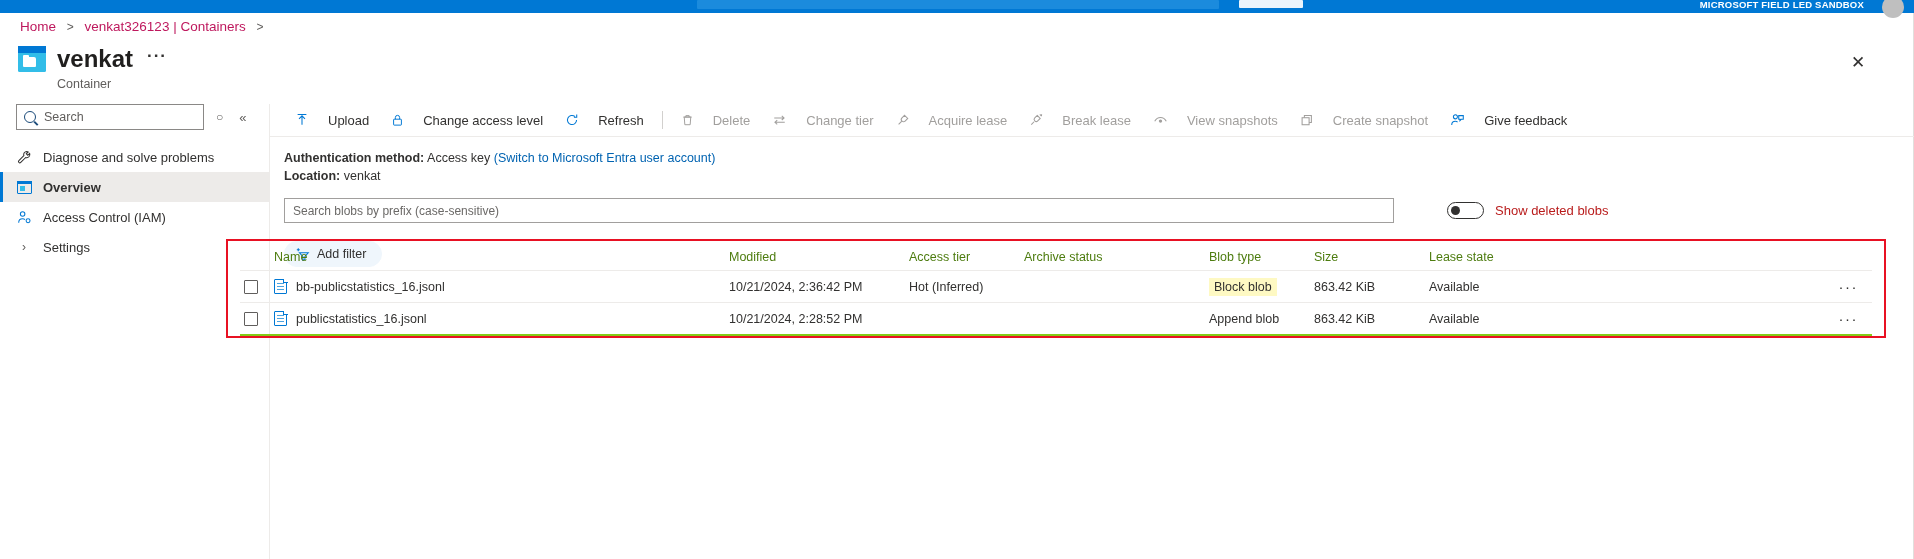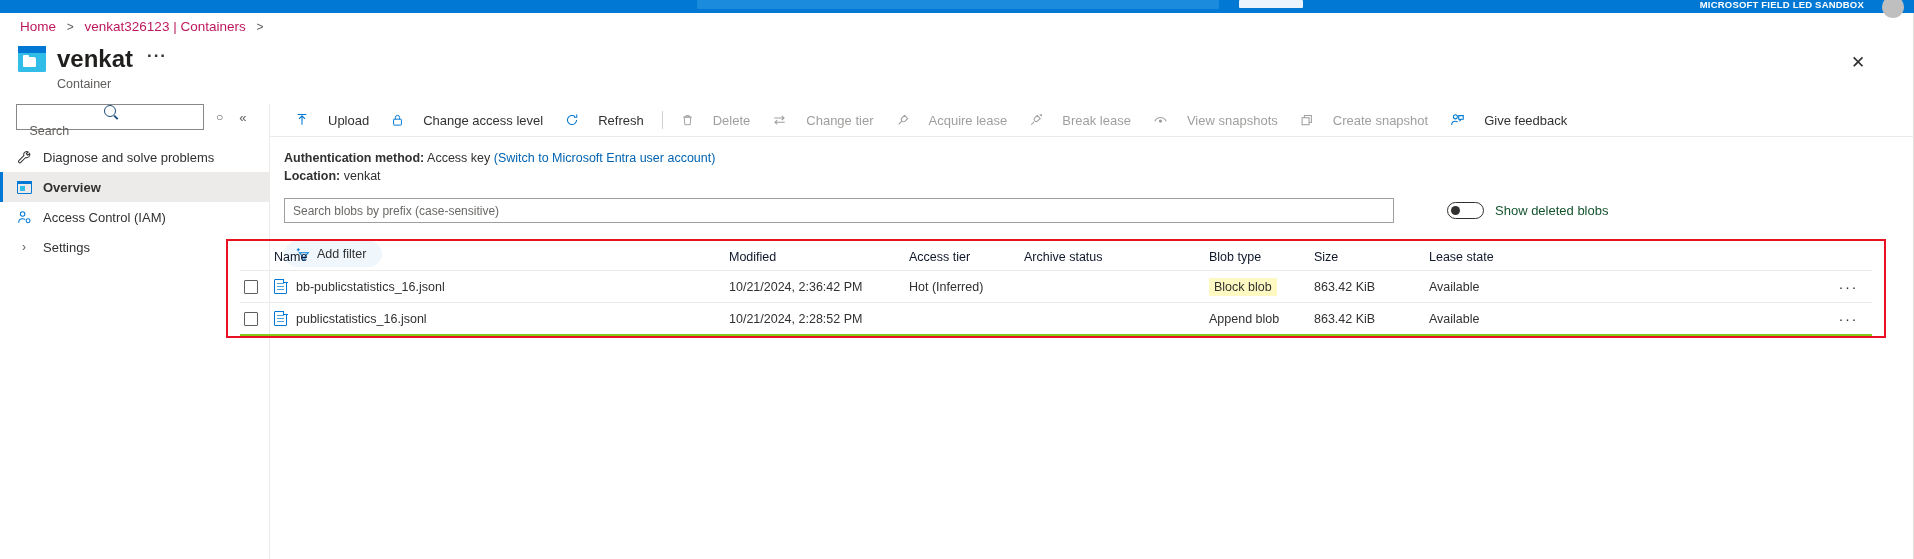--- a/index.html
+++ b/index.html
@@ -67,21 +67,21 @@
     width:26px;height:26px; cursor:pointer; color:#323130;
     display:flex;align-items:center;justify-content:center;font-size:17px;
   }
   .blade-edge { position:absolute; right:0; top:13px; width:1px; height:546px; background:#e1dfdd; }
 
   
   .leftnav { position:absolute; left:0; top:104px; width:270px; }
   .search-wrap { display:flex; align-items:center; padding-left:16px; }
   .nav-search {
     width:188px; height:26px; border:1px solid #8a8886; background:#fff;
-    display:flex; align-items:center; padding:0 7px; gap:6px;flex-direction:column;
+    display:flex; align-items:center; padding:0 7px; gap:6px;
   }
   .nav-search input {
     border:0; outline:0; flex:1; font-size:12.5px; color:#323130;
     font-family:"Liberation Sans", sans-serif; background:transparent;
   }
   .nav-search input::placeholder { color:#605e5c; }
   .mag { width:12px;height:12px;border:1.5px solid #1b4b7a;border-radius:50%;position:relative;flex:none;}
   .mag:after{content:"";position:absolute;width:1.6px;height:5px;background:#1b4b7a;right:-2px;bottom:-3.5px;transform:rotate(-45deg);}
   .nav-tool { color:#605e5c; font-size:12px; margin-left:12px; cursor:pointer; }
   .nav-tool.collapse { font-size:13px; margin-left:16px; }
@@ -134,38 +134,38 @@
   }
   .prefix-input::placeholder { color:#6b6967; }
   .toggle-wrap { display:flex; align-items:center; gap:11px; margin-left:53px; cursor:pointer; }
   .toggle {
     width:37px; height:17px; border:1.5px solid #323130; border-radius:10px;
     position:relative; background:#fff; flex:none;
   }
   .toggle .knob {
     position:absolute; left:3px; top:3px; width:9px;height:9px;border-radius:50%;background:#323130;
   }
-  .toggle-label { font-size:13px; color:#14532d; white-space:nowrap; }
+  .toggle-label { font-size:13px; color:#b91c1c; white-space:nowrap; }
 
   
   .filterrow { padding-left:14px; margin-top:18px; }
   .addfilter {
     display:inline-flex; align-items:center; gap:7px;
     background:#eff6fc; border-radius:14px; height:26px; padding:0 15px 0 11px;
     font-size:12.5px; color:#323130; cursor:pointer; border:1px solid #eff6fc;
   }
   .filter-gl { color:#0078d4; font-size:13px; display:flex; align-items:center; }
 
   
   .tablebox {
     position:absolute; left:226px; top:239px; width:1660px; height:99px;
     border:2.5px solid #e81123; pointer-events:none;
   }
   .table { position:absolute; left:240px; top:243px; width:1632px; }
-  .thead { display:flex; align-items:center; height:27px; font-size:12.5px; color:#0f172a; }
+  .thead { display:flex; align-items:center; height:27px; font-size:12.5px; color:#4d7c0f; }
   .thead .th { font-weight:400; }
   .trow {
     display:flex; align-items:center; height:32px; font-size:12.5px;
     color:#323130; border-top:1px solid #edebe9;
   }
   .tbody { border-bottom:2px solid #84cc16; }
 
   .c-check { width:34px; display:flex; align-items:center; padding-left:4px; flex:none; }
   .chk {
     width:14px;height:14px;border:1px solid #605e5c;background:#fff;border-radius:1px;cursor:pointer;

